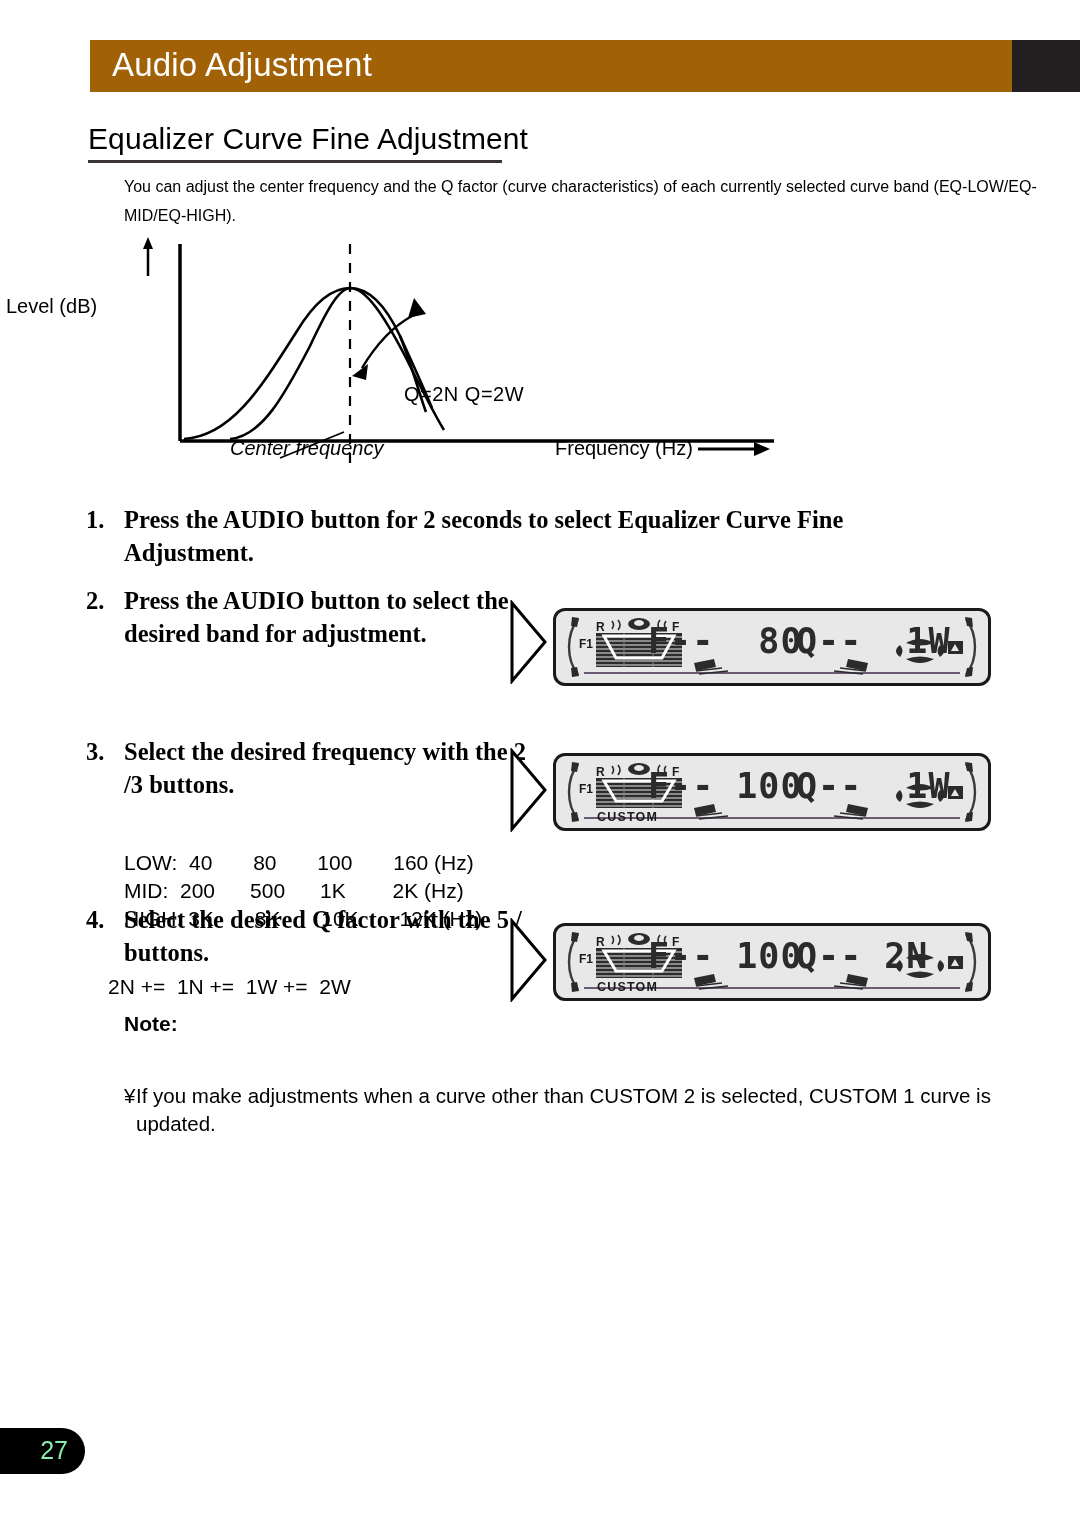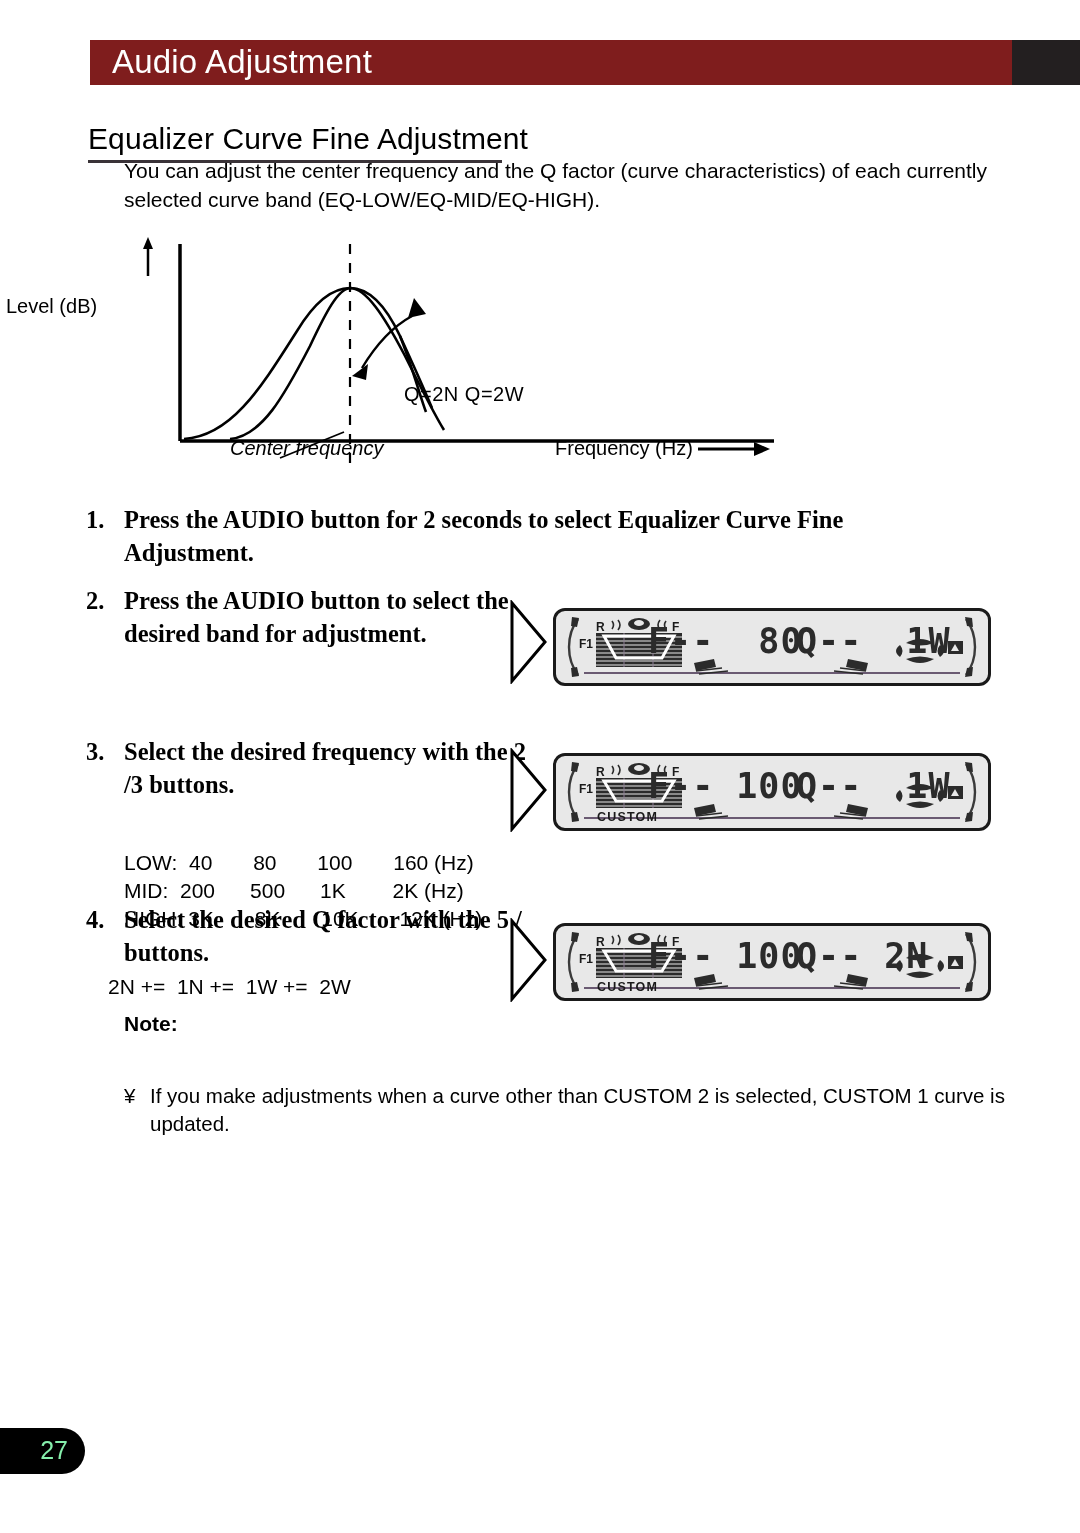--- a/index.html
+++ b/index.html
@@ -15,22 +15,22 @@
     color: #000;
     overflow: hidden;
   }
 
   
   .header-bar {
     position: absolute;
     left: 90px;
     top: 40px;
     right: 0;
-    height: 45px;
-    background: #7f1d1d;
+    height: 52px;
+    background: #a16207;
   }
   .header-bar .tail {
     position: absolute;
     right: 0;
     top: 0;
     width: 68px;
     height: 100%;
     background: #231f20;
   }
   .header-title {
@@ -59,23 +59,23 @@
     top: 160px;
     width: 414px;
     height: 3px;
     background: #3a3338;
   }
 
   
   .intro {
     position: absolute;
     left: 124px;
-    top: 156px;
+    top: 172px;
     width: 920px;
-    font-size: 21px;
+    font-size: 16px;
     line-height: 29px;
   }
 
   
   .graph-wrap {
     position: absolute;
     left: 112px;
     top: 236px;
     width: 670px;
     height: 240px;
@@ -194,21 +194,21 @@
     font-size: 20.5px;
     line-height: 28px;
   }
   .note-body .bullet {
     position: absolute;
     left: 0;
     top: 0;
   }
   .note-body .note-txt {
     display: block;
-    margin-left: 26px;
+    margin-left: 12px;
   }
 
   
   .page-tab {
     position: absolute;
     left: -20px;
     top: 1428px;
     width: 105px;
     height: 46px;
     background: #000000;

